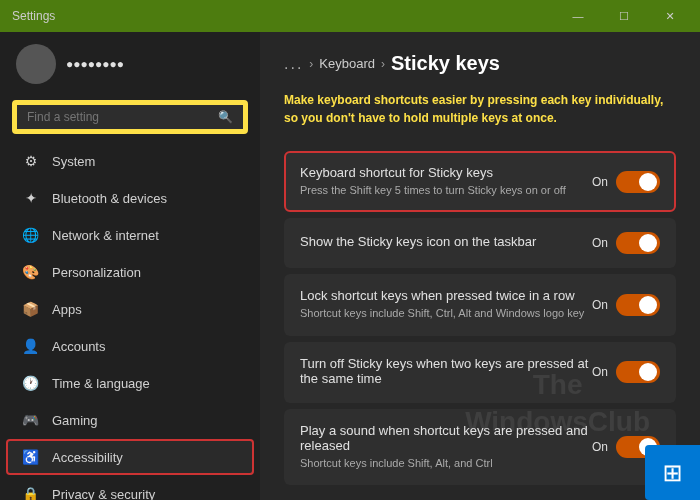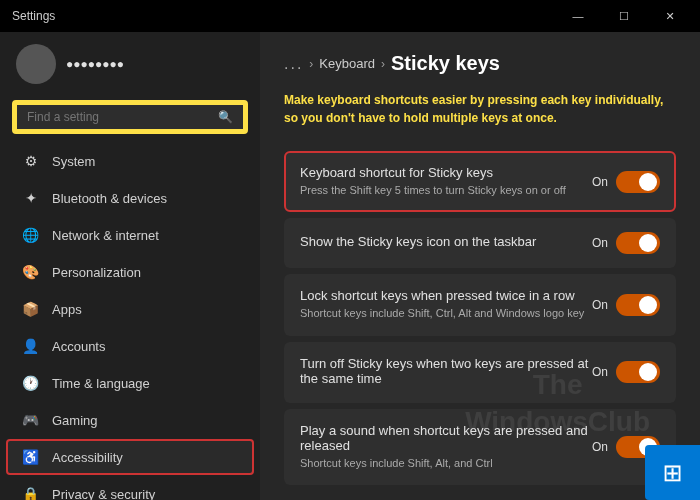--- a/index.html
+++ b/index.html
@@ -8,21 +8,21 @@
       height: 500px;
       background: #1c1c1c;
       font-family: 'Segoe UI', sans-serif;
       color: #fff;
       overflow: hidden;
       display: flex;
       flex-direction: column;
     }
     
     .titlebar {
-      background: #000000;
+      background: #4d7c0f;
       height: 32px;
       display: flex;
       align-items: center;
       justify-content: space-between;
       padding: 0 8px 0 12px;
       flex-shrink: 0;
     }
     .titlebar-left {
       display: flex;
       align-items: center;

